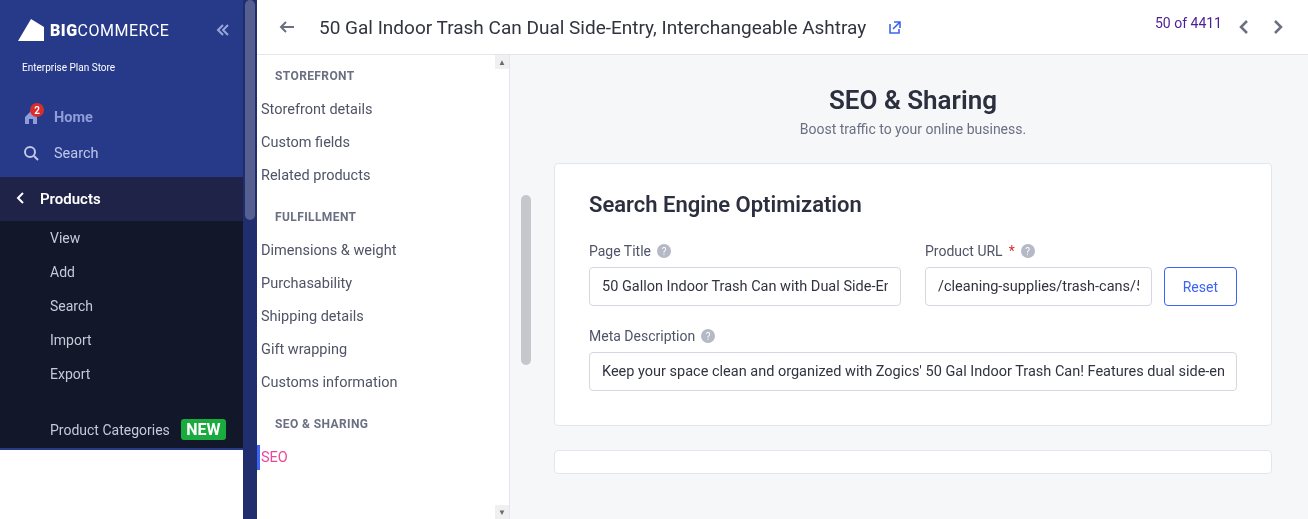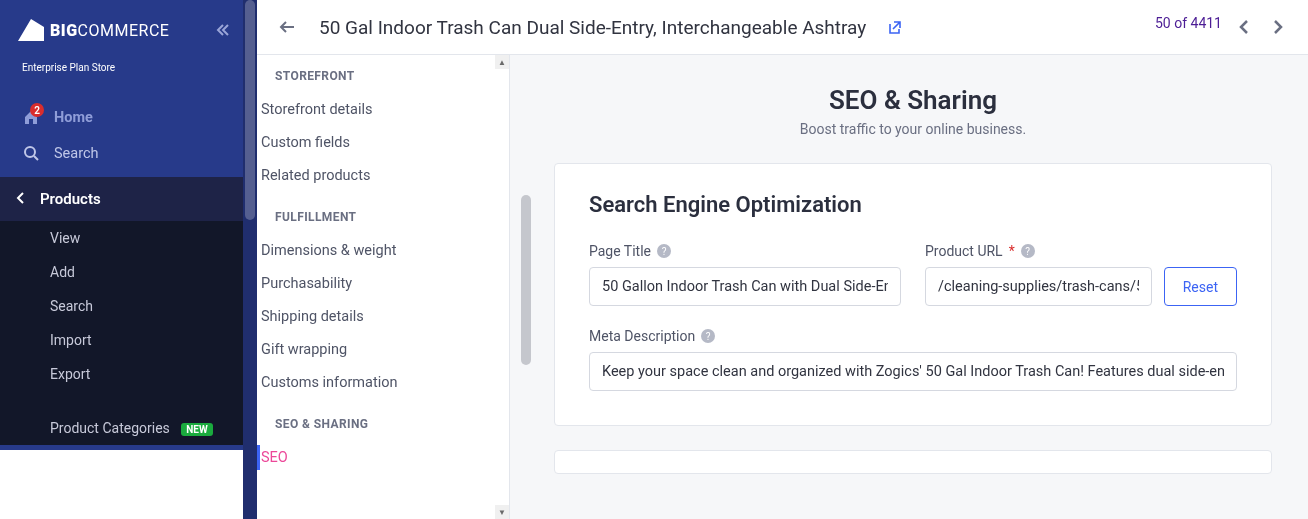--- a/index.html
+++ b/index.html
@@ -19,21 +19,21 @@
 .nav-item { display:flex; align-items:center; gap:14px; padding:9px 22px; font-size:14.5px; color:#bfc6e8; cursor:pointer; position:relative; }
 .nav-item .icon { width:18px; height:18px; display:flex; align-items:center; justify-content:center; }
 .nav-item.home { color:#8f9dd8; }
 .nav-item.home .text { color:#8f9dd8;font-weight:bold; }
 .badge-dot { position:absolute; left:30px; top:4px; background:#d92d2d; color:#fff; font-size:10px; font-weight:600; border-radius:8px; min-width:14px; height:14px; display:flex; align-items:center; justify-content:center; padding:0 3px; }
 
 .section-bar { background:#1e2347; display:flex; align-items:center; gap:14px; padding:13px 16px; font-size:15px; font-weight:600; color:#fff; cursor:pointer; margin-top:6px; }
 .subnav { background:#121729; }
 .subnav-item { padding:9px 22px 9px 50px; font-size:14px; color:#c7c9d9; cursor:pointer; }
 .subnav-item.gap-top { margin-top:20px; }
-.subnav-item .new-badge { background:#1aab3e; color:#fff; font-size:10px; font-weight:700; border-radius:3px; padding:1px 5px; margin-left:8px; }
+.subnav-item .new-badge { background:#1aab3e; color:#fff; font-size:16px; font-weight:700; border-radius:3px; padding:1px 5px; margin-left:8px; }
 
 
 .header { position:absolute; left:257px; top:0; right:0; height:55px; border-bottom:1px solid #e3e6ec; display:flex; align-items:center; padding:0 18px; background:#fff; }
 .header .back { width:24px; height:24px; display:flex; align-items:center; justify-content:center; cursor:pointer; margin-right:20px; color:#5a5e6e; }
 .header .title { font-size:19px; color:#313440; flex:0 0 auto; }
 .header .open-ext { margin-left:18px; width:18px; height:18px; display:flex; align-items:center; justify-content:center; cursor:pointer; color:#3c64f4; }
 .header .spacer { flex:1; }
 .header .pager { display:flex; align-items:flex-start; gap:10px; color:#4c1d95; font-size:14px; }
 .header .pager .arrow { width:24px; height:24px; display:flex; align-items:center; justify-content:center; cursor:pointer; }
 

